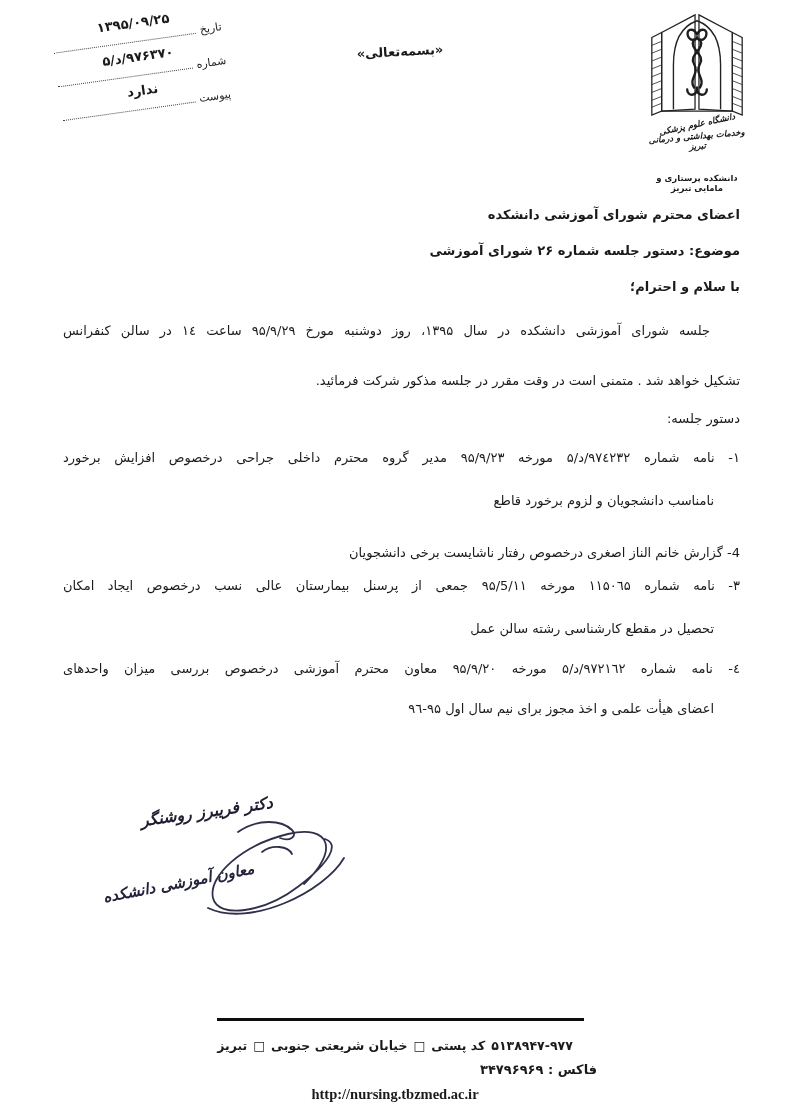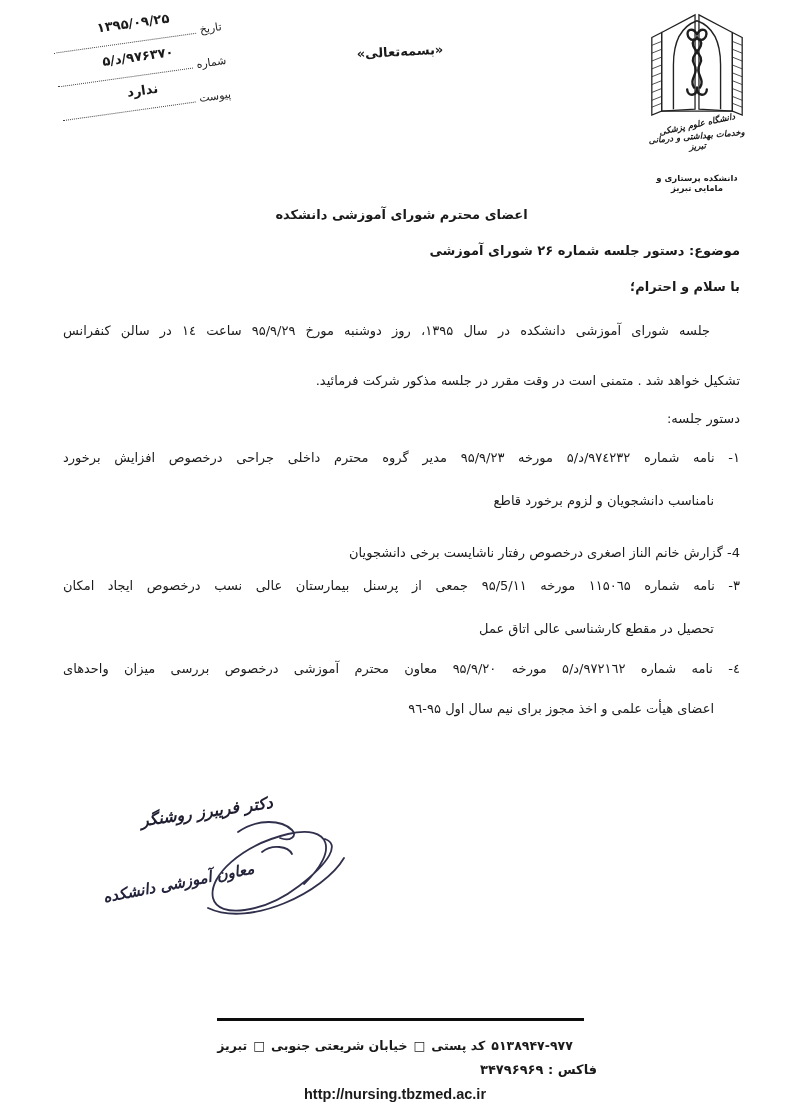--- a/index.html
+++ b/index.html
@@ -21,21 +21,21 @@
 
   
   .logo{position:absolute;left:641px;top:8px;width:112px;text-align:center;}
   .logo svg{display:block;margin:0 auto;}
   .logo-t1{font-size:8.5px;font-weight:bold;font-style:italic;transform:rotate(-12deg);margin-top:1px;}
   .logo-t2{font-size:8.5px;font-weight:bold;font-style:italic;transform:rotate(-5deg);margin-top:2px;}
   .logo-t3{font-size:8.5px;font-weight:bold;margin-top:22px;}
 
   
   .letter{position:absolute;right:50px;left:63px;top:205px;direction:rtl;font-size:13px;line-height:20px;}
-  .l-to{font-weight:bold;margin-bottom:16px;text-align:center;}
+  .l-to{font-weight:bold;margin-bottom:16px;}
   .l-subject{font-weight:bold;margin-bottom:16px;}
   .l-salut{font-weight:bold;margin-bottom:24px;}
   .just{text-align:justify;text-align-last:justify;}
   .l-body1{text-indent:30px;margin-bottom:30px;}
   .l-body2{margin-bottom:18px;}
   .l-agenda{margin-bottom:19px;}
   .a-cont{margin-right:26px;}
   .m23{margin-bottom:23px;} .m32{margin-bottom:32px;} .m13{margin-bottom:13px;}
   .m20{margin-bottom:20px;}
 
@@ -48,21 +48,21 @@
   .sig svg{position:absolute;left:0;top:0;}
 
   
   .f-rule{position:absolute;left:217px;top:1018px;width:367px;height:3px;background:#0d0d0d;}
   .f-line1{position:absolute;left:0;right:0;top:1038px;display:flex;justify-content:center;
            gap:6px;direction:ltr;font-weight:bold;font-size:12.5px;}
   .f-phones{position:absolute;left:172px;top:1062px;font-weight:bold;font-size:13px;direction:ltr;}
   .f-phone-icon{font-size:15px;vertical-align:-1px;}
   .f-fax{position:absolute;left:480px;top:1062px;font-weight:bold;font-size:13px;direction:ltr;}
   .f-url{position:absolute;left:0;right:0;top:1086px;text-align:center;
-         font-family:Liberation Sans, sans-serif;font-weight:bold;font-size:14.5px;}
+         font-family:Liberation Serif, serif;font-weight:bold;font-size:14.5px;}
 </style>
 </head>
 <body>
 
 <div class="page">
 
   <div class="lh">
     <div class="lh-row">
       <div class="lh-value">۱۳۹۵/۰۹/۲۵</div>
       <div class="lh-line">
@@ -120,21 +120,21 @@
     <div class="l-subject">موضوع: دستور جلسه شماره ۲۶ شورای آموزشی</div>
     <div class="l-salut">با سلام و احترام؛</div>
     <div class="l-body1 just">جلسه شورای آموزشی دانشکده در سال ۱۳۹۵، روز دوشنبه مورخ ۹۵/۹/۲۹ ساعت ۱٤ در سالن کنفرانس</div>
     <div class="l-body2">تشکیل خواهد شد . متمنی است در وقت مقرر در جلسه مذکور شرکت فرمائید.</div>
     <div class="l-agenda">دستور جلسه:</div>
 
     <div class="just m23">۱- نامه شماره ۹۷٤۲۳۲/د/۵ مورخه ۹۵/۹/۲۳ مدیر گروه محترم داخلی جراحی درخصوص افزایش برخورد</div>
     <div class="a-cont m32">نامناسب دانشجویان و لزوم برخورد قاطع</div>
     <div class="m13">4- گزارش خانم الناز اصغری درخصوص رفتار ناشایست برخی دانشجویان</div>
     <div class="just m23">۳- نامه شماره ۱۱۵۰٦۵ مورخه ۹۵/5/۱۱ جمعی از پرسنل بیمارستان عالی نسب درخصوص ایجاد امکان</div>
-    <div class="a-cont m20">تحصیل در مقطع کارشناسی عالی اتاق عمل</div>
+    <div class="a-cont m20">تحصیل در مقطع کارشناسی رشته سالن عمل</div>
     <div class="just m20">٤- نامه شماره ۹۷۲۱٦۲/د/۵ مورخه ۹۵/۹/۲۰ معاون محترم آموزشی درخصوص بررسی میزان واحدهای</div>
     <div class="a-cont">اعضای هیأت علمی و اخذ مجوز برای نیم سال اول ۹۵-۹٦</div>
   </div>
 
   <div class="sig">
     <svg width="270" height="155" viewBox="0 0 270 155">
       <g fill="none" stroke="#30304d" stroke-width="1.8" stroke-linecap="round">
         <path d="M212 96 C248 62 238 36 196 46 C150 57 116 88 121 110 C126 131 172 125 207 98 C238 74 248 56 233 51"></path>
         <path d="M116 120 C158 140 232 104 252 70"></path>
         <path d="M146 44 C166 30 190 32 200 42 C206 48 198 54 188 50"></path>

